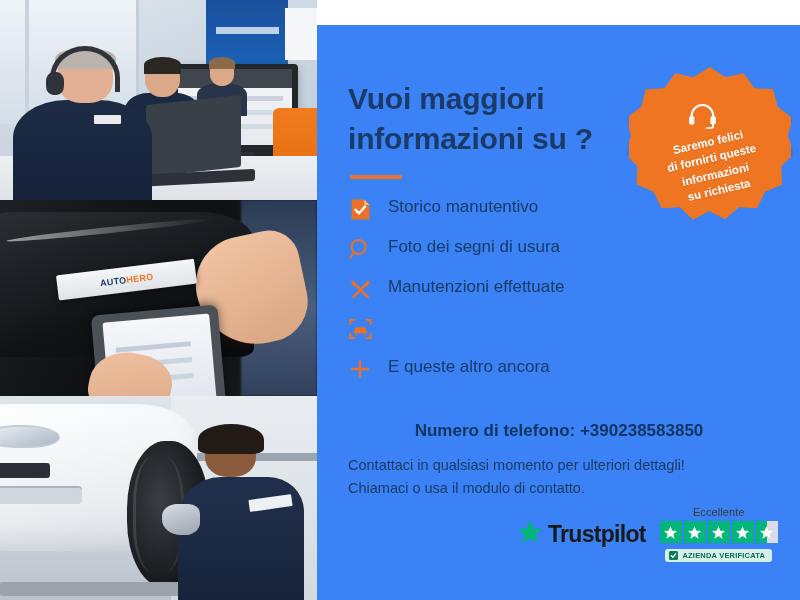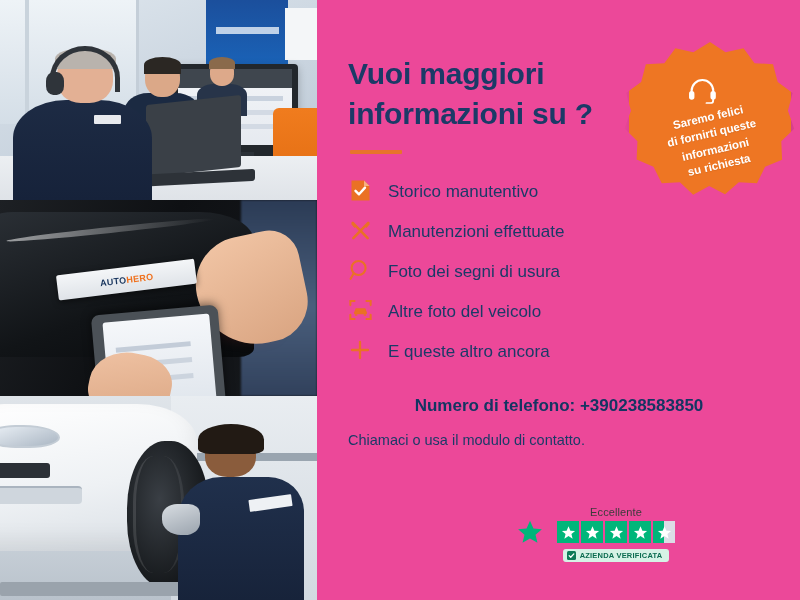--- a/index.html
+++ b/index.html
@@ -298,40 +298,41 @@
   .p3-lift{
     position:absolute; left:0; bottom:2%; width:58%; height:7%;
     background:#9aa3ac; border-radius:2px;
   }
 
   
   .content {
     position: relative;
     flex: 1 1 auto;
     padding: 54px 30px 0 31px;
-    background:#ec4899;
+    background:#3b82f6;
+    margin-top:25px;
   }
   .heading {
     font-size: 30px;
     line-height: 1.32;
     font-weight: bold;
     color: #1b3a67;
     letter-spacing: -0.2px;
     max-width: 300px;
   }
   .divider {
     width: 52px; height: 4px;
     background: #e8732a;
     margin: 17px 0 18px 2px;
     border-radius: 1px;
   }
 
   .feature-list { list-style:none; }
   .feature-item {
-    display:flex; align-items:flex-end;
+    display:flex; align-items:flex-start;
     gap: 16px;
     margin-bottom: 10px;
     min-height: 30px;
   }
   .feature-icon {
     flex: 0 0 24px;
     width:24px; height:24px;
     display:flex; align-items:center; justify-content:center;
   }
   .feature-label {
@@ -522,76 +523,76 @@
             <path d="M1.5 1.5 H14 L19.5 7 V21.5 H1.5 Z" fill="#ea7125"></path>
             <path d="M14 1.5 L14 7 L19.5 7 Z" fill="#f6b183"></path>
             <path d="M5.5 11.8 L9 15.3 L15 8.6" fill="none" stroke="#ffffff" stroke-width="2.4" stroke-linecap="round" stroke-linejoin="round"></path>
           </svg>
         </span>
         <span class="feature-label">Storico manutentivo</span>
       </li>
 
       <li class="feature-item">
         <span class="feature-icon">
+          <svg width="22" height="22" viewBox="0 0 22 22" aria-hidden="true">
+            <circle cx="9.6" cy="9" r="7" fill="none" stroke="#ea7125" stroke-width="2.1"></circle>
+            <line x1="4.6" y1="14.6" x2="1.6" y2="19.8" stroke="#ea7125" stroke-width="2.1" stroke-linecap="round"></line>
+          </svg>
+        </span>
+        <span class="feature-label">Foto dei segni di usura</span>
+      </li>
+
+      <li class="feature-item">
+        <span class="feature-icon">
           <svg width="23" height="23" viewBox="0 0 24 24" aria-hidden="true">
             <g stroke="#ea7125" stroke-width="2.6" stroke-linecap="round">
               <line x1="4" y1="4" x2="19.5" y2="20"></line>
               <line x1="20" y1="4" x2="4.5" y2="20"></line>
             </g>
             <path d="M3 3.2 L7.6 7.6 L5.8 9.4 L2.4 5.6 Z" fill="#ea7125"></path>
             <path d="M21 3.2 L16.4 7.6 L18.2 9.4 L21.6 5.6 Z" fill="#ea7125"></path>
           </svg>
         </span>
         <span class="feature-label">Manutenzioni effettuate</span>
-      </li>
-
-      <li class="feature-item">
-        <span class="feature-icon">
-          <svg width="22" height="22" viewBox="0 0 22 22" aria-hidden="true">
-            <circle cx="9.6" cy="9" r="7" fill="none" stroke="#ea7125" stroke-width="2.1"></circle>
-            <line x1="4.6" y1="14.6" x2="1.6" y2="19.8" stroke="#ea7125" stroke-width="2.1" stroke-linecap="round"></line>
-          </svg>
-        </span>
-        <span class="feature-label">Foto dei segni di usura</span>
       </li>
 
       <li class="feature-item">
         <span class="feature-icon">
           <svg width="23" height="22" viewBox="0 0 24 23" aria-hidden="true">
             <g fill="none" stroke="#ea7125" stroke-width="2.1" stroke-linecap="round">
               <path d="M1.4 6.4 V2.2 H5.8"></path>
               <path d="M18.2 2.2 H22.6 V6.4"></path>
               <path d="M22.6 16.4 V20.8 H18.2"></path>
               <path d="M5.8 20.8 H1.4 V16.4"></path>
             </g>
             <path d="M5.6 13.6 L6.9 9.6 H17.1 L18.4 13.6 Z" fill="#ea7125"></path>
             <rect x="5.2" y="13.2" width="13.6" height="2.8" rx="1" fill="#ea7125"></rect>
             <rect x="6.1" y="15.9" width="2.6" height="1.6" rx=".6" fill="#ea7125"></rect>
             <rect x="15.3" y="15.9" width="2.6" height="1.6" rx=".6" fill="#ea7125"></rect>
           </svg>
         </span>
-        <span class="feature-label">Altre foto del veicolo</span>
       </li>
 
       <li class="feature-item">
         <span class="feature-icon">
           <svg width="22" height="22" viewBox="0 0 22 22" aria-hidden="true">
             <g stroke="#ea7125" stroke-width="2.3" stroke-linecap="round">
               <line x1="11" y1="3" x2="11" y2="19"></line>
               <line x1="3" y1="11" x2="19" y2="11"></line>
             </g>
           </svg>
         </span>
         <span class="feature-label">E queste altro ancora</span>
       </li>
 
     </ul>
 
     <div class="phone-block">
       <div class="phone-title">Numero di telefono: +390238583850</div>
+      <div class="contact-line">Contattaci in qualsiasi momento per ulteriori dettagli!</div>
       <div class="contact-line">Chiamaci o usa il modulo di contatto.</div>
     </div>
 
     <div class="badge">
       <div class="badge-shape"></div>
       <div class="badge-inner">
         <span class="badge-headset">
           <svg width="30" height="26" viewBox="0 0 30 26" aria-hidden="true">
             <path d="M4.2 15.5 V13 a10.8 10.8 0 0 1 21.6 0 v2.5" fill="none" stroke="#ffffff" stroke-width="2.1" stroke-linecap="round"></path>
             <rect x="1.6" y="13.2" width="5.4" height="8.6" rx="2.7" fill="#ffffff"></rect>
@@ -606,20 +607,21 @@
       </div>
     </div>
 
     <div class="trustpilot">
       <div class="tp-logo">
         <span>
           <svg width="26" height="26" viewBox="0 0 24 24" aria-hidden="true">
             <polygon points="12,1.6 15.2,8.8 23,9.4 17.1,14.5 18.9,22 12,18 5.1,22 6.9,14.5 1,9.4 8.8,8.8" fill="#00b67a"></polygon>
           </svg>
         </span>
+        <span class="tp-name">Trustpilot</span>
       </div>
       <div class="tp-right">
         <span class="tp-rating-label">Eccellente</span>
         <div class="tp-stars">
           <span class="tp-star">
             <svg width="15" height="15" viewBox="0 0 24 24" aria-hidden="true">
                 <polygon points="12,2 15,9 22.5,9.5 16.7,14.4 18.6,21.8 12,17.7 5.4,21.8 7.3,14.4 1.5,9.5 9,9" fill="#ffffff"></polygon>
               </svg>
           </span>
           <span class="tp-star">

